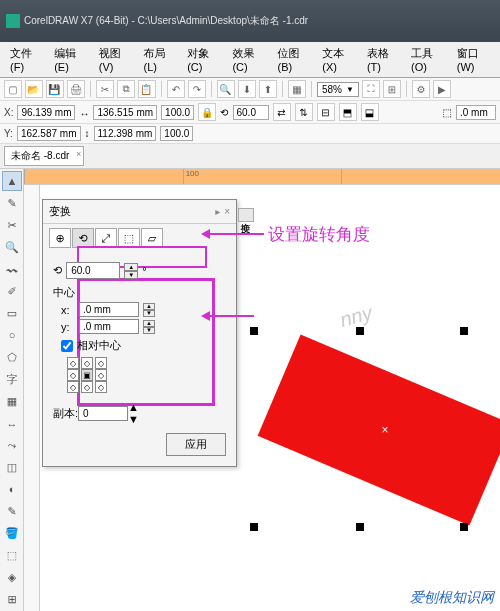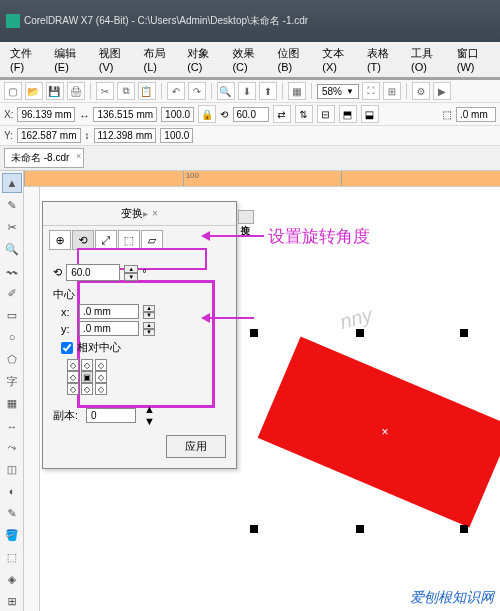--- a/index.html
+++ b/index.html
@@ -1,19 +1,19 @@
 <!DOCTYPE html>
 <html><head>
 <meta charset="utf-8">
 <style>
 * { margin: 0; padding: 0; box-sizing: border-box; font-family: "Microsoft YaHei", sans-serif; }
 body { width: 500px; height: 611px; background: #fff; overflow: hidden; font-size: 11px; }
 .titlebar { background: linear-gradient(#4a5560,#3a4550); color: #e0e0e0; padding: 14px 6px; font-size: 10px; display: flex; align-items: center; }
 .titlebar .icon { width: 14px; height: 14px; background: #2a8; margin-right: 4px; }
-.menubar { background: #f0f0f0; padding: 2px 4px; display: flex; gap: 2px; font-size: 11px; border-bottom: 3px solid #a3a3a3; }
+.menubar { background: #f0f0f0; padding: 2px 4px; display: flex; gap: 2px; font-size: 11px; border-bottom: 1px solid #a3a3a3; }
 .menubar span { padding: 2px 6px; }
 .toolbar { background: #f8f8f8; padding: 2px 4px; display: flex; gap: 3px; align-items: center; border-bottom: 1px solid #ddd; }
 .toolbar .tbtn { width: 18px; height: 18px; background: #fff; border: 1px solid #ccc; display: inline-flex; align-items: center; justify-content: center; font-size: 10px; color: #666; }
 .toolbar .sep { width: 1px; height: 16px; background: #ccc; margin: 0 2px; }
 .toolbar .combo { border: 1px solid #999; padding: 1px 4px; font-size: 10px; background: #fff; display: inline-flex; align-items: center; }
 .toolbar .combo .arrow { margin-left: 4px; font-size: 8px; }
 .propbar { background: #f8f8f8; padding: 2px 4px; display: flex; gap: 4px; align-items: center; border-bottom: 1px solid #ddd; font-size: 10px; }
 .propbar .field { border: 1px solid #aaa; padding: 1px 3px; background: #fff; min-width: 48px; display: inline-block; }
 .propbar .lbl { color: #444; }
 .propbar .tbtn { width: 18px; height: 18px; border: 1px solid #ccc; background: #fff; display: inline-flex; align-items: center; justify-content: center; }
@@ -26,21 +26,21 @@
 .toolbox .tool.active { background: #d0e0f0; border: 1px solid #88aacc; }
 .canvas-area { flex: 1; position: relative; overflow: hidden; }
 .ruler-h { position: absolute; top: 0; left: 0; right: 0; height: 16px; background: #fdba74; border-bottom: 1px solid #ccc; font-size: 8px; color: #666; display: flex; }
 .ruler-h .tick { flex: 1; border-left: 1px solid #aaa; padding-left: 2px; }
 .ruler-v { position: absolute; top: 16px; left: 0; width: 16px; bottom: 0; background: #f8f8f8; border-right: 1px solid #ccc; }
 .canvas { position: absolute; top: 16px; left: 16px; right: 0; bottom: 0; background: #fff; }
 .red-rect { position: absolute; left: 230px; top: 190px; width: 230px; height: 110px; background: #e11; transform: rotate(23deg); transform-origin: center; }
 .handle { position: absolute; width: 8px; height: 8px; background: #000; }
 .center-mark { position: absolute; width: 10px; height: 10px; color: #fff; font-size: 12px; display: flex; align-items: center; justify-content: center; }
 .docker { position: absolute; top: 30px; left: 18px; width: 195px; background: #f4f4f4; border: 1px solid #888; font-size: 11px; box-shadow: 2px 2px 4px rgba(0,0,0,0.2); }
-.docker-title { padding: 4px 6px; display: flex; justify-content: center; align-items: center; border-bottom: 1px solid #ccc; }
+.docker-title { padding: 4px 6px; display: flex; justify-content: space-between; align-items: center; border-bottom: 1px solid #ccc; }
 .docker-title .ctrls { display: flex; gap: 4px; font-size: 10px; color: #888; }
 .docker-tabs { padding: 4px 6px; display: flex; gap: 1px; }
 .docker-tabs .dtab { width: 22px; height: 20px; border: 1px solid #aaa; background: #fff; display: flex; align-items: center; justify-content: center; font-size: 11px; }
 .docker-tabs .dtab.active { background: #e0e0e0; }
 .docker-body { padding: 6px 10px; position: relative; }
 .highlight-box1 { position: absolute; top: 46px; left: 34px; width: 130px; height: 22px; border: 2px solid #d030d0; pointer-events: none; }
 .highlight-box2 { position: absolute; top: 78px; left: 34px; width: 138px; height: 128px; border: 3px solid #d030d0; pointer-events: none; }
 .angle-row { display: flex; align-items: center; gap: 4px; margin: 4px 0; }
 .angle-row .input { border: 1px solid #888; padding: 2px 4px; width: 54px; background: #fff; font-size: 10px; }
 .angle-row .spin { width: 14px; display: flex; flex-direction: column; }
@@ -50,21 +50,21 @@
 .xy-row .lbl { width: 14px; }
 .xy-row .input { border: 1px solid #888; padding: 1px 3px; width: 60px; background: #fff; font-size: 10px; }
 .xy-row .spin { width: 12px; display: flex; flex-direction: column; }
 .xy-row .spin div { border: 1px solid #888; height: 7px; font-size: 6px; text-align: center; line-height: 5px; background: #eee; }
 .chk-row { margin: 4px 0 4px 8px; display: flex; align-items: center; gap: 4px; }
 .chk-row input { width: 12px; height: 12px; }
 .anchor-grid { margin: 4px 0 4px 14px; }
 .anchor-grid .arow { display: flex; gap: 2px; }
 .anchor-grid .acell { width: 12px; height: 12px; border: 1px solid #888; background: #fff; font-size: 8px; display: flex; align-items: center; justify-content: center; }
 .anchor-grid .acell.sel { background: #ddd; }
-.copies-row { display: flex; align-items: center; gap: 8px; margin: 8px 0 4px; }
+.copies-row { display: flex; align-items: center; gap: 0; margin: 8px 0 4px; }
 .copies-row .input { border: 1px solid #888; padding: 1px 4px; width: 50px; background: #fff; font-size: 10px; }
 .apply-btn { display: block; margin: 8px 0 4px auto; padding: 3px 18px; border: 1px solid #888; background: #f0f0f0; font-size: 11px; }
 .side-tab { position: absolute; right: -18px; top: 8px; width: 16px; background: #e8e8e8; border: 1px solid #aaa; writing-mode: vertical-rl; padding: 6px 1px; font-size: 10px; text-align: center; }
 .annotation { position: absolute; color: #d030d0; font-size: 17px; font-weight: 400; }
 .arrow-line { position: absolute; height: 2px; background: #d030d0; }
 .arrow-line::before { content: ''; position: absolute; left: -8px; top: -4px; border: 5px solid transparent; border-right: 9px solid #d030d0; }
 .watermark { position: absolute; bottom: 4px; right: 6px; color: #2266cc; font-size: 14px; font-style: italic; }
 .wm-canvas { position: absolute; color: #ccc; font-size: 20px; font-style: italic; transform: rotate(-15deg); }
 </style>
 </head>

